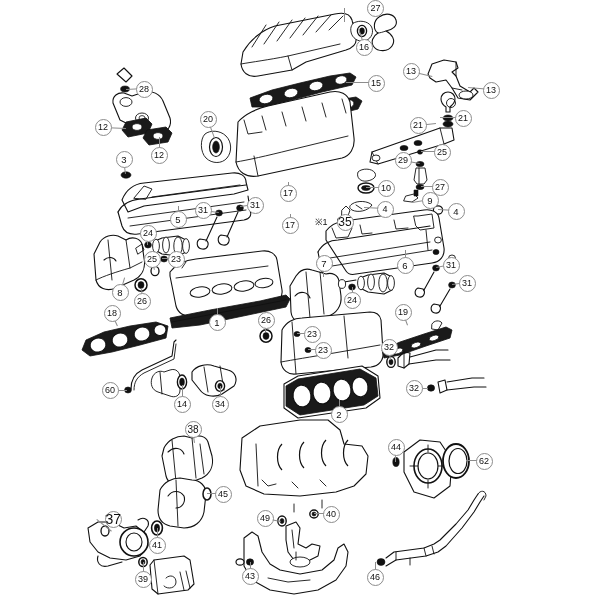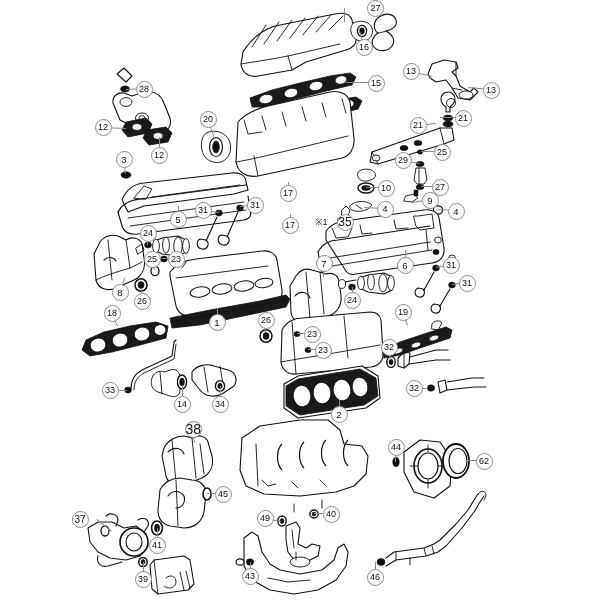--- a/index.html
+++ b/index.html
@@ -548,39 +548,39 @@
       <div class="callout" style="left: 312px; top: 334px; border-color: rgb(140, 140, 140); font-size: 9px;">23</div>
       <div class="leader" style="left: 323px; top: 350px; width: 15px; transform: rotate(180deg); background: rgb(140, 140, 140);"></div>
       <div class="callout" style="left: 323px; top: 350px; border-color: rgb(140, 140, 140); font-size: 9px;">23</div>
       <div class="leader" style="left: 389px; top: 347px; width: 13.1529px; transform: rotate(81.2538deg); background: rgb(140, 140, 140);"></div>
       <div class="callout" style="left: 389px; top: 347px; border-color: rgb(140, 140, 140); font-size: 9px;">32</div>
       <div class="leader" style="left: 414px; top: 388px; width: 14px; transform: rotate(0deg); background: rgb(140, 140, 140);"></div>
       <div class="callout" style="left: 414px; top: 388px; border-color: rgb(140, 140, 140); font-size: 9px;">32</div>
       <div class="leader" style="left: 339px; top: 414px; width: 14px; transform: rotate(-90deg); background: rgb(140, 140, 140);"></div>
       <div class="callout" style="left: 339px; top: 414px; border-color: rgb(140, 140, 140);">2</div>
       <div class="leader" style="left: 110px; top: 390px; width: 17px; transform: rotate(0deg); background: rgb(140, 140, 140);"></div>
-      <div class="callout" style="left: 110px; top: 390px; border-color: rgb(140, 140, 140); font-size: 9px;">33</div>
+      <div class="callout" style="left: 110px; top: 390px; border-color: rgb(140, 140, 140); font-size: 9px;">60</div>
       <div class="leader" style="left: 182px; top: 404px; width: 19px; transform: rotate(-90deg); background: rgb(140, 140, 140);"></div>
       <div class="callout" style="left: 182px; top: 404px; border-color: rgb(140, 140, 140); font-size: 9px;">14</div>
       <div class="leader" style="left: 220px; top: 404px; width: 18px; transform: rotate(-90deg); background: rgb(140, 140, 140);"></div>
       <div class="callout" style="left: 220px; top: 404px; border-color: rgb(140, 140, 140); font-size: 9px;">34</div>
       <div class="leader" style="left: 193px; top: 429px; width: 14.1421px; transform: rotate(81.8699deg); background: rgb(140, 140, 140);"></div>
-      <div class="callout" style="left: 193px; top: 429px; border-color: rgb(140, 140, 140); font-size: 14px;">38</div>
+      <div class="callout" style="left: 193px; top: 429px; border-color: rgb(140, 140, 140); font-size: 10px;">38</div>
       <div class="leader" style="left: 396px; top: 447px; width: 15px; transform: rotate(90deg); background: rgb(140, 140, 140);"></div>
       <div class="callout" style="left: 396px; top: 447px; border-color: rgb(140, 140, 140); font-size: 9px;">44</div>
       <div class="leader" style="left: 484px; top: 461px; width: 18px; transform: rotate(180deg); background: rgb(140, 140, 140);"></div>
       <div class="callout" style="left: 484px; top: 461px; border-color: rgb(140, 140, 140); font-size: 9px;">62</div>
       <div class="leader" style="left: 223px; top: 494px; width: 16px; transform: rotate(180deg); background: rgb(140, 140, 140);"></div>
       <div class="callout" style="left: 223px; top: 494px; border-color: rgb(140, 140, 140); font-size: 9px;">45</div>
       <div class="leader" style="left: 265px; top: 518px; width: 16.2788px; transform: rotate(10.6197deg); background: rgb(140, 140, 140);"></div>
       <div class="callout" style="left: 265px; top: 518px; border-color: rgb(140, 140, 140); font-size: 9px;">49</div>
       <div class="leader" style="left: 157px; top: 545px; width: 17px; transform: rotate(-90deg); background: rgb(140, 140, 140);"></div>
       <div class="callout" style="left: 157px; top: 545px; border-color: rgb(140, 140, 140); font-size: 9px;">41</div>
       <div class="leader" style="left: 97px; top: 519px; width: 19.2094px; transform: rotate(38.6598deg); background: rgb(140, 140, 140);"></div>
-      <div class="callout" style="left: 80px; top: 519px; border-color: rgb(140, 140, 140); font-size: 10px;">37</div>
+      <div class="callout" style="left: 113px; top: 519px; border-color: rgb(140, 140, 140); font-size: 14px;">37</div>
       <div class="leader" style="left: 143px; top: 579px; width: 17px; transform: rotate(-90deg); background: rgb(140, 140, 140);"></div>
       <div class="callout" style="left: 143px; top: 579px; border-color: rgb(140, 140, 140); font-size: 9px;">39</div>
       <div class="leader" style="left: 331px; top: 514px; width: 17px; transform: rotate(180deg); background: rgb(140, 140, 140);"></div>
       <div class="callout" style="left: 331px; top: 514px; border-color: rgb(140, 140, 140); font-size: 9px;">40</div>
       <div class="leader" style="left: 250px; top: 576px; width: 14px; transform: rotate(-90deg); background: rgb(140, 140, 140);"></div>
       <div class="callout" style="left: 250px; top: 576px; border-color: rgb(140, 140, 140); font-size: 9px;">43</div>
       <div class="leader" style="left: 375px; top: 577px; width: 15px; transform: rotate(-90deg); background: rgb(140, 140, 140);"></div>
       <div class="callout" style="left: 375px; top: 577px; border-color: rgb(140, 140, 140); font-size: 9px;">46</div>
     </div>
   <div id="note-layer">

